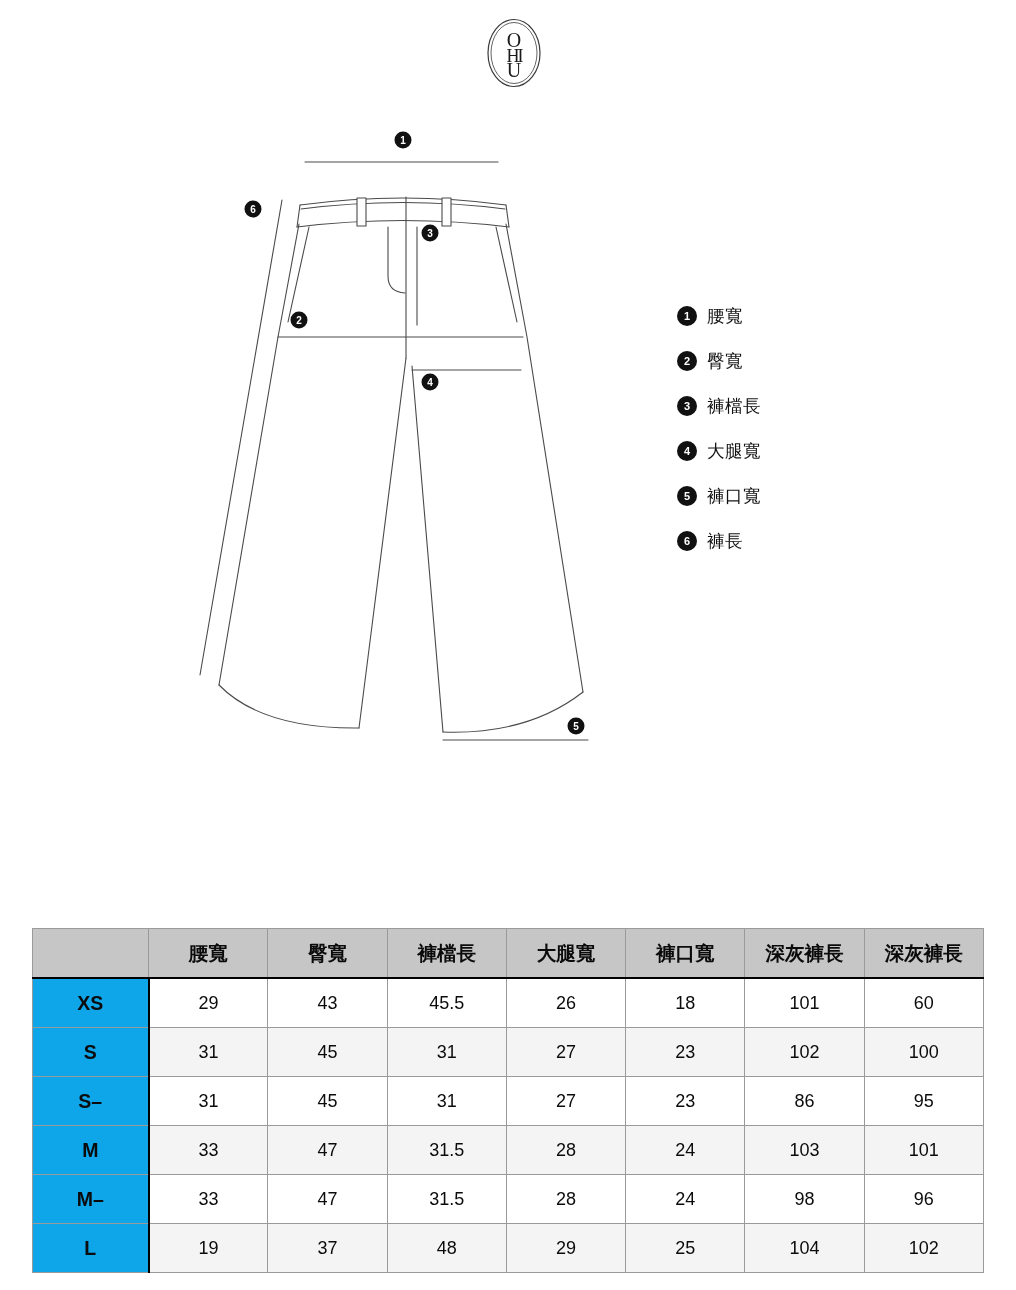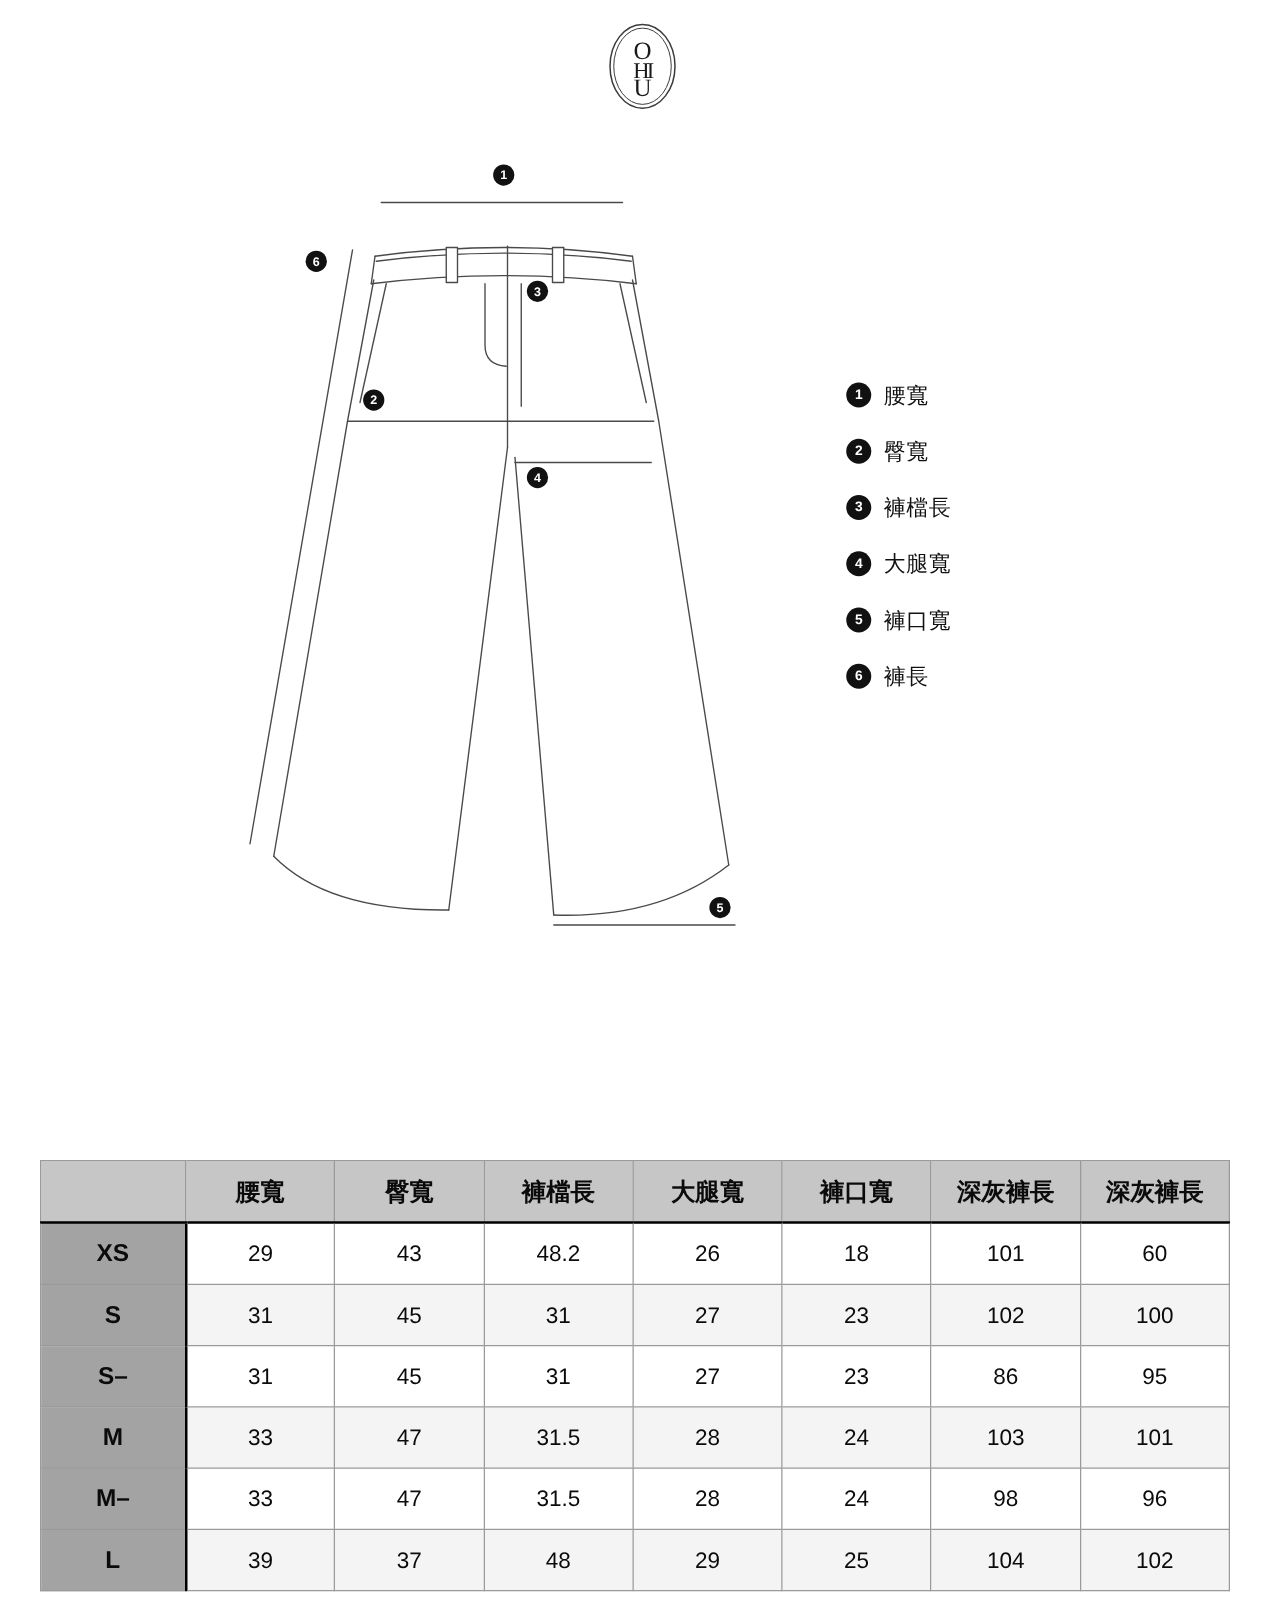--- a/index.html
+++ b/index.html
@@ -38,21 +38,21 @@
     text-align:center;vertical-align:middle;
     font-size:18px;color:#0b0b0b;
     padding:0;
   }
   .size-table thead th{
     background:#c6c6c6;
     border-bottom:2px solid #000000;
     font-weight:bold;font-size:19.5px;
   }
   .size-table tbody th{
-    background:#a3a3a3;
+    background:#0ea5e9;
     border-right:2px solid #000000;
     font-weight:bold;font-size:19.5px;
   }
   .size-table tbody tr:nth-child(even) td{background:#f4f4f5;}
   .size-table tbody tr:nth-child(odd) td{background:#ffffff;}
 </style>
 </head>
 <body>
 
 <div class="page">
@@ -181,21 +181,21 @@
         <th>褲口寬</th>
         <th>深灰褲長</th>
         <th>深灰褲長</th>
       </tr>
     </thead>
     <tbody>
       <tr>
         <th>XS</th>
         <td>29</td>
         <td>43</td>
-        <td>48.2</td>
+        <td>45.5</td>
         <td>26</td>
         <td>18</td>
         <td>101</td>
         <td>60</td>
       </tr>
       <tr>
         <th>S</th>
         <td>31</td>
         <td>45</td>
         <td>31</td>
@@ -229,21 +229,21 @@
         <td>33</td>
         <td>47</td>
         <td>31.5</td>
         <td>28</td>
         <td>24</td>
         <td>98</td>
         <td>96</td>
       </tr>
       <tr>
         <th>L</th>
-        <td>39</td>
+        <td>19</td>
         <td>37</td>
         <td>48</td>
         <td>29</td>
         <td>25</td>
         <td>104</td>
         <td>102</td>
       </tr>
     </tbody>
   </table>
 

